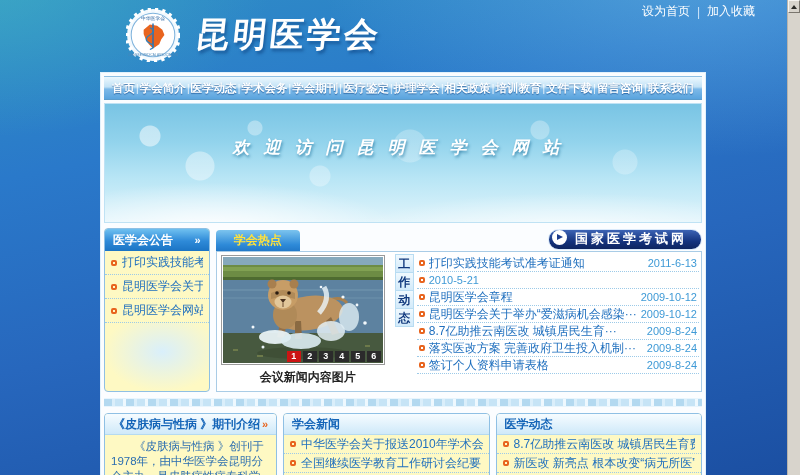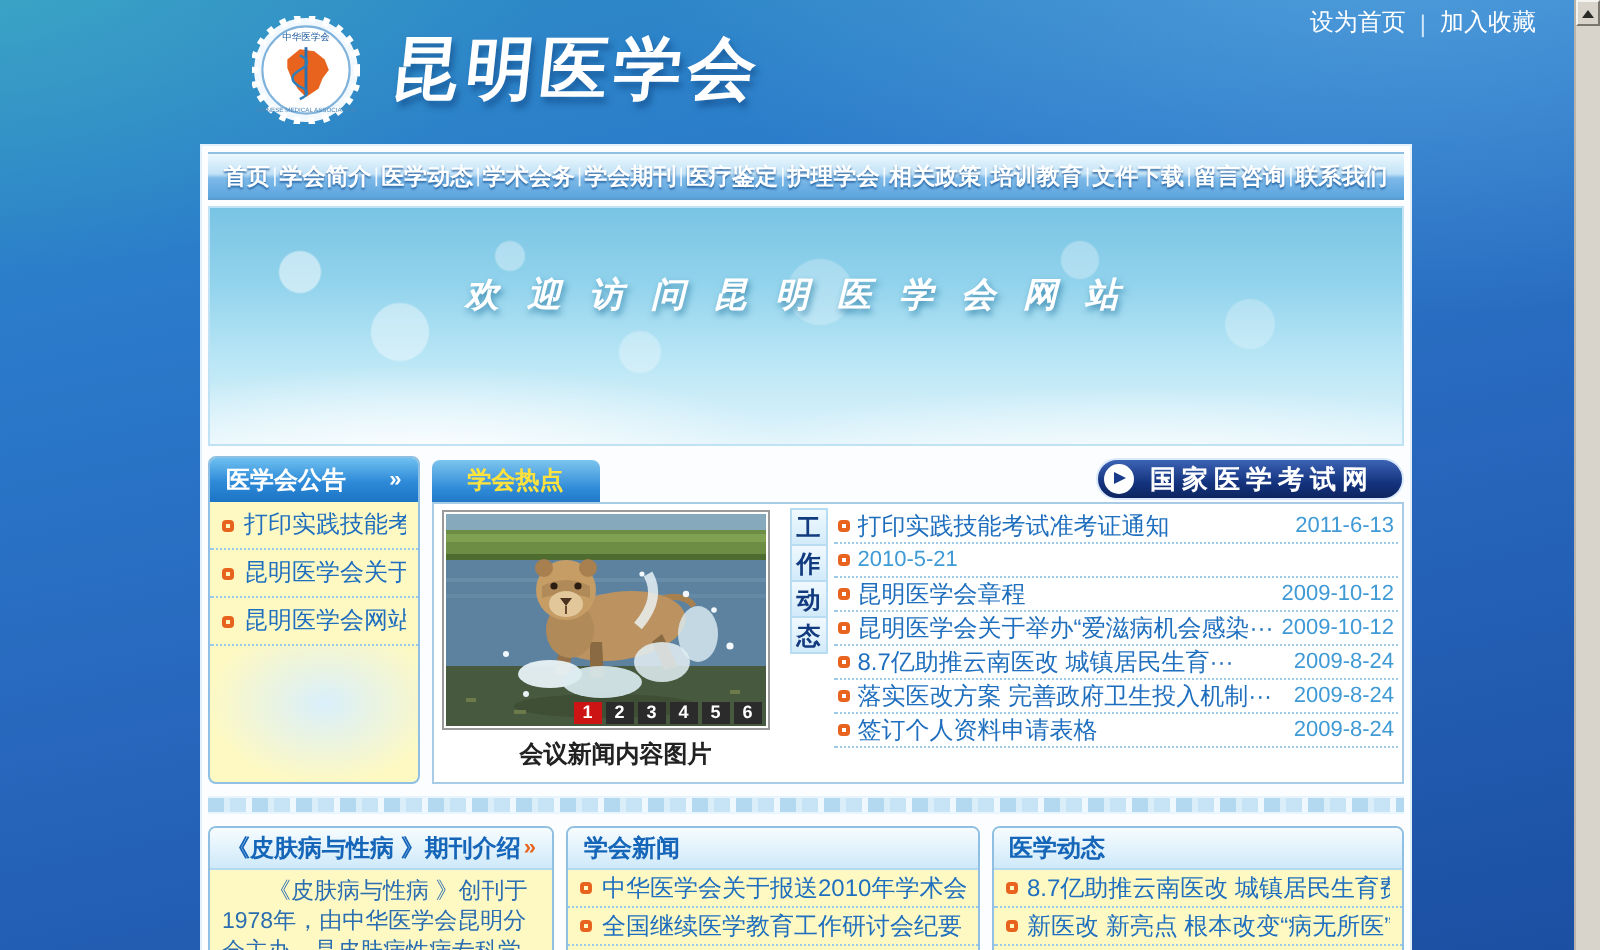--- a/index.html
+++ b/index.html
@@ -5,21 +5,21 @@
   * { margin:0; padding:0; box-sizing:border-box; }
   html,body { width:800px; height:475px; overflow:hidden; }
   body { font-family:"Liberation Sans", sans-serif; }
   .page { position:relative; width:800px; height:475px; overflow:hidden;
     background:
       radial-gradient(ellipse 620px 300px at 88% -6%, rgba(140,210,245,.38), transparent 62%),
       radial-gradient(ellipse 480px 260px at -2% -4%, rgba(72,190,195,.5), transparent 60%),
       linear-gradient(168deg,#2f8ec6 0%, #2a79ca 28%, #2767bd 58%, #1b4fa2 100%);
   }
   
-  .topbar { position:absolute; top:3px; right:32px; display:flex; gap:7px; align-items:center;
+  .topbar { position:absolute; top:3px; right:45px; display:flex; gap:7px; align-items:center;
     color:#fff; font-size:12px; z-index:5; }
   .topbar a { color:#fff; text-decoration:none; cursor:pointer; }
   .tsep { color:#cfe6fa; }
   
   .header { position:absolute; top:8px; left:126px; display:flex; align-items:center; gap:16px; z-index:4; }
   .logo svg { width:54px; height:54px; display:block; }
   .site-title { font-size:34px; font-weight:bold; color:#fff; letter-spacing:3px;
     transform:skewX(-6deg); text-shadow:2px 3px 3px rgba(18,76,138,.65); }
   
   .content { position:absolute; left:100px; top:72px; width:606px; background:#fbfdff;
@@ -60,21 +60,21 @@
     border-bottom:1px dotted #9ccae8; font-size:12px; cursor:pointer; }
   .a-title { color:#1f6fbe; white-space:nowrap; overflow:hidden; }
   .bullet { flex:0 0 auto; width:6px; height:6px; border:2px solid #e8641e; border-radius:2px; }
   .glow { flex:1; background:radial-gradient(ellipse at 55% 42%, #d9effb 0%, rgba(255,255,255,0) 72%); }
   
   .hot-panel { flex:1; display:flex; flex-direction:column; }
   .tab-row { height:23px; display:flex; justify-content:space-between; align-items:flex-end; }
   .tab { height:21px; line-height:21px; padding:0 18px; border-radius:4px 4px 0 0; cursor:pointer;
     background:linear-gradient(180deg,#7cc4ee 0%, #2e8ad8 70%, #2279c8 100%);
     color:#ffe23c; font-weight:bold; font-size:12px; }
-  .exam-btn { height:21px; display:flex; align-items:center; gap:8px; margin-bottom:1px;
+  .exam-btn { height:21px; display:flex; gap:8px; margin-bottom:1px;
     padding:0 14px 0 3px; border:1px solid #d9e9fb; border-radius:11px; cursor:pointer;
     background:linear-gradient(180deg,#3c63b4 0%, #14337e 60%, #0e2560 100%);
     color:#fff; font-weight:bold; font-size:13px; letter-spacing:3px; }
   .play { width:15px; height:15px; border-radius:50%; background:#fff; position:relative; }
   .play::after { content:""; position:absolute; left:5px; top:4px; width:0; height:0;
     border-left:6px solid #1a3a8c; border-top:3.5px solid transparent; border-bottom:3.5px solid transparent; }
   .panel-body { flex:1; display:flex; background:#fff; border:1px solid #a9cce6; padding:3px 2px 2px 4px; }
   .photo-col { width:174px; }
   .photo-frame { position:relative; width:164px; height:110px; border:1px solid #9a9a9a;
     background:#fff; padding:1px; cursor:pointer; }

